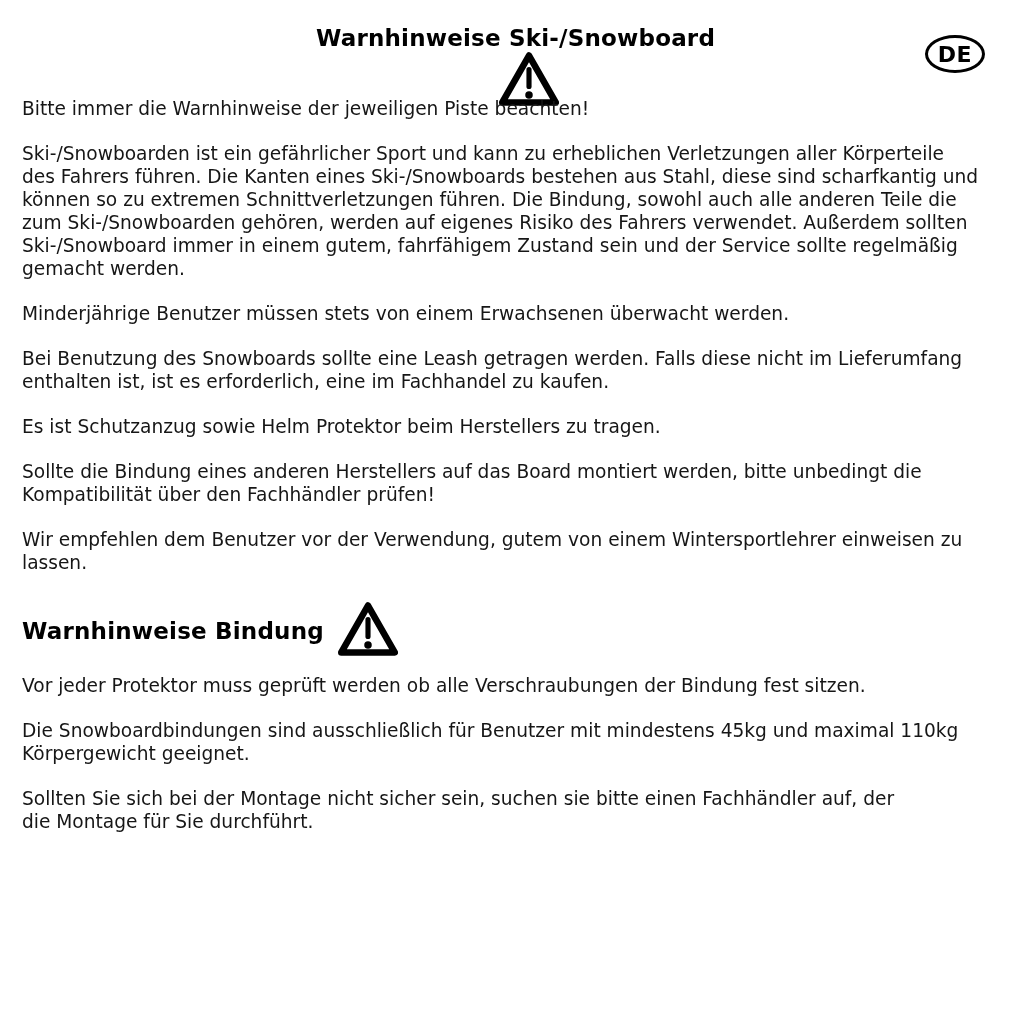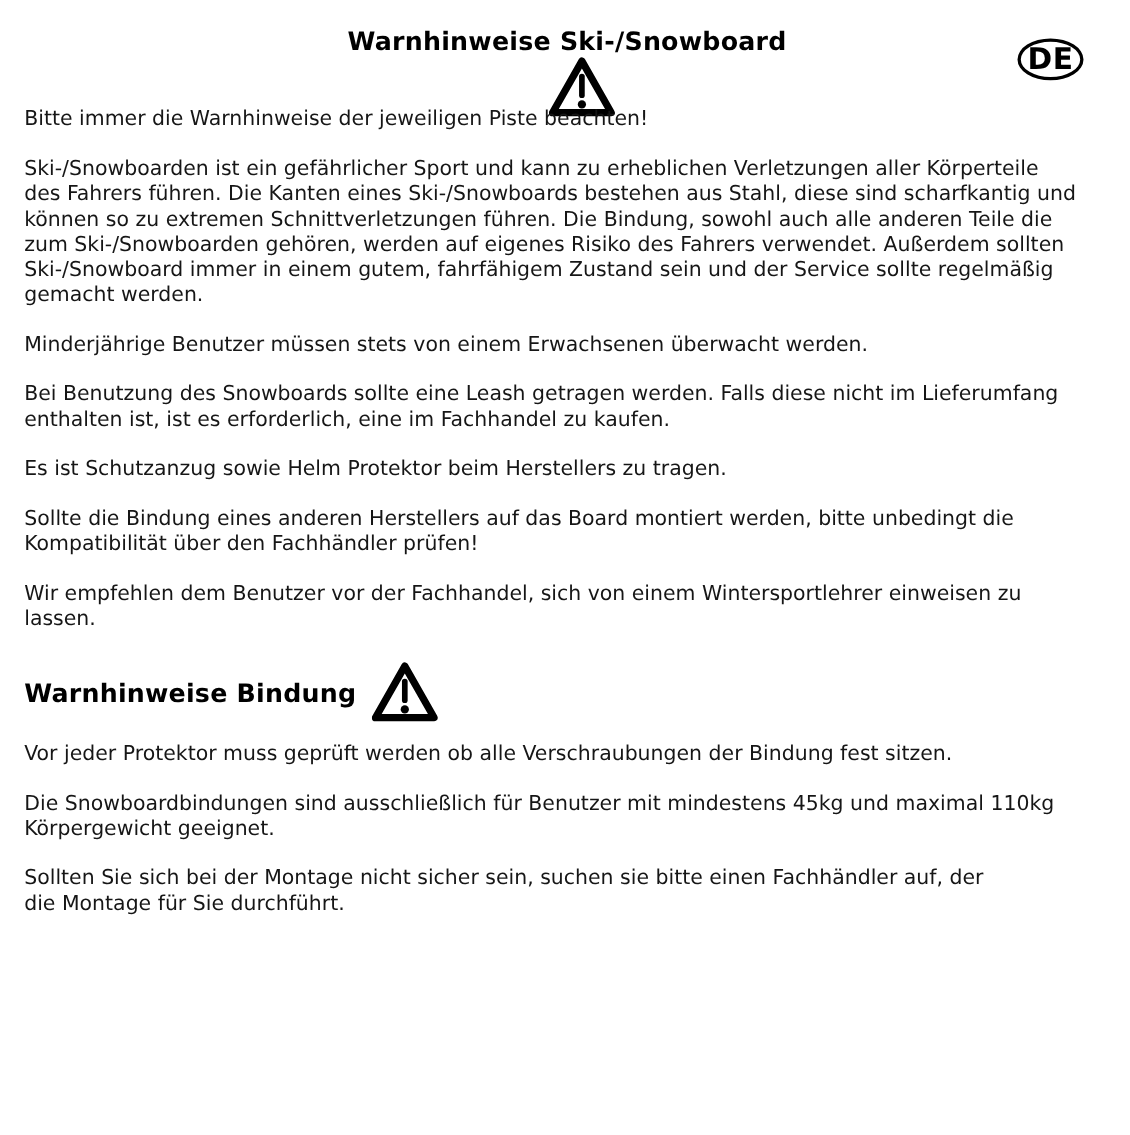--- a/index.html
+++ b/index.html
@@ -48,21 +48,21 @@
     top: 35px;
     right: 42px;
     width: 60px;
     height: 38px;
     box-sizing: border-box;
     border: 3.5px solid #000;
     border-radius: 50%;
     display: flex;
     align-items: center;
     justify-content: center;
-    font-size: 27px;
+    font-size: 22px;
     font-weight: bold;
     color: #000;
     letter-spacing: 0.5px;
     background: #fff;
   }
 </style>
 </head>
 <body>
 
 <div class="page">
@@ -88,21 +88,21 @@
 können so zu extremen Schnittverletzungen führen. Die Bindung, sowohl auch alle anderen Teile die
 zum Ski-/Snowboarden gehören, werden auf eigenes Risiko des Fahrers verwendet. Außerdem sollten
 Ski-/Snowboard immer in einem gutem, fahrfähigem Zustand sein und der Service sollte regelmäßig
 gemacht werden.</p>
   <p class="para">Minderjährige Benutzer müssen stets von einem Erwachsenen überwacht werden.</p>
   <p class="para">Bei Benutzung des Snowboards sollte eine Leash getragen werden. Falls diese nicht im Lieferumfang
 enthalten ist, ist es erforderlich, eine im Fachhandel zu kaufen.</p>
   <p class="para">Es ist Schutzanzug sowie Helm Protektor beim Herstellers zu tragen.</p>
   <p class="para">Sollte die Bindung eines anderen Herstellers auf das Board montiert werden, bitte unbedingt die
 Kompatibilität über den Fachhändler prüfen!</p>
-  <p class="para">Wir empfehlen dem Benutzer vor der Fachhandel, sich von einem Wintersportlehrer einweisen zu
+  <p class="para">Wir empfehlen dem Benutzer vor der Verwendung, gutem von einem Wintersportlehrer einweisen zu
 lassen.</p>
 
   <div class="heading-row second">
     <h2>Warnhinweise Bindung</h2>
     <span class="warn-triangle">
       <svg width="60" height="56" viewBox="0 0 64 58" aria-hidden="true">
         <path d="M32 4 L60.5 54 H3.5 Z" fill="none" stroke="#000" stroke-width="7" stroke-linejoin="round"></path>
         <line x1="32" y1="19" x2="32" y2="37" stroke="#000" stroke-width="5.5" stroke-linecap="round"></line>
         <circle cx="32" cy="46" r="4" fill="#000"></circle>
       </svg>

